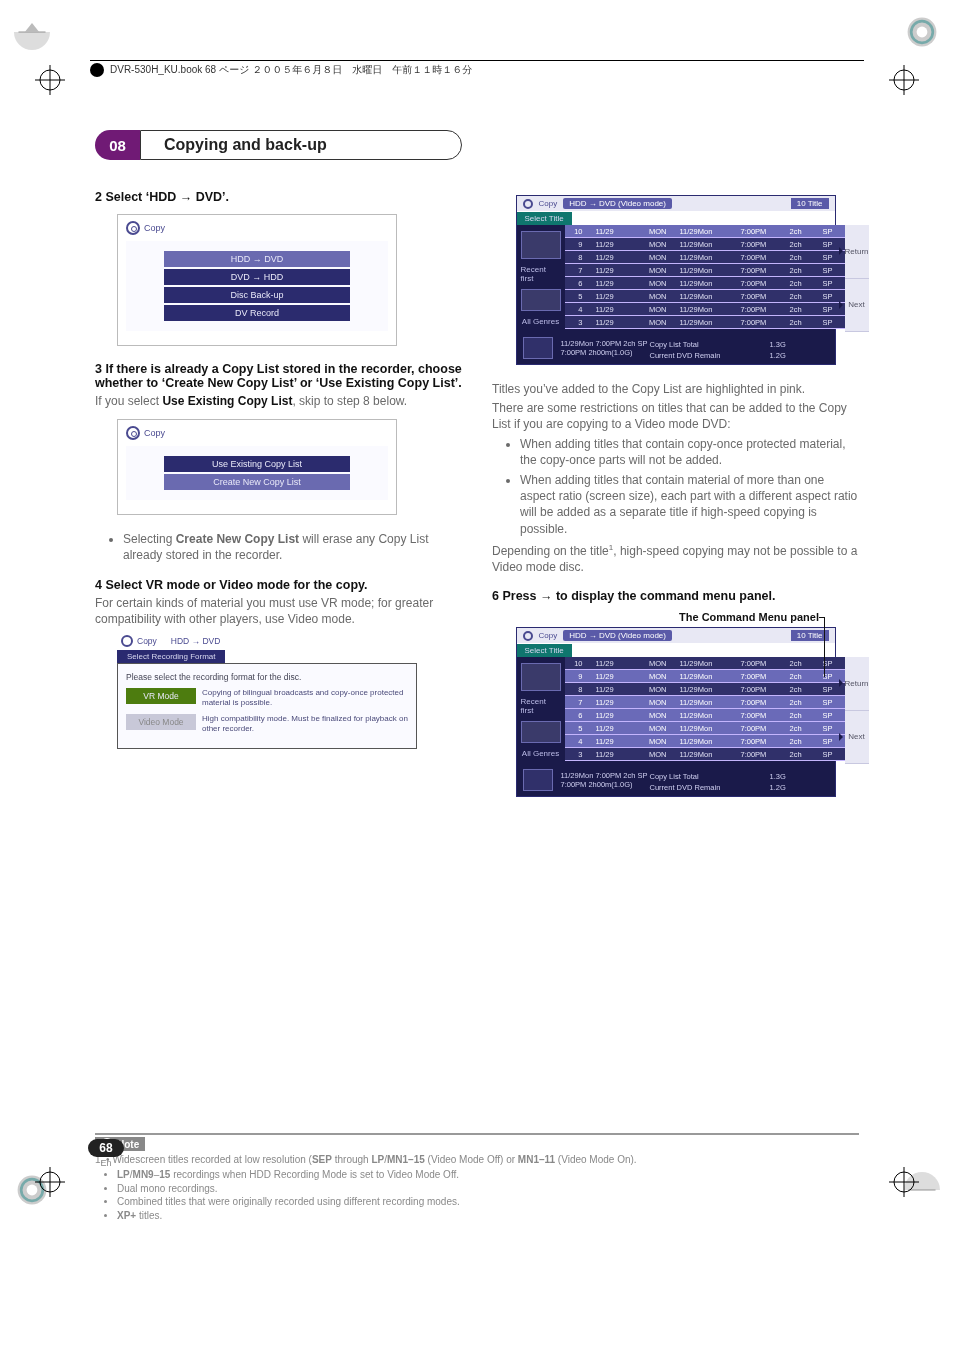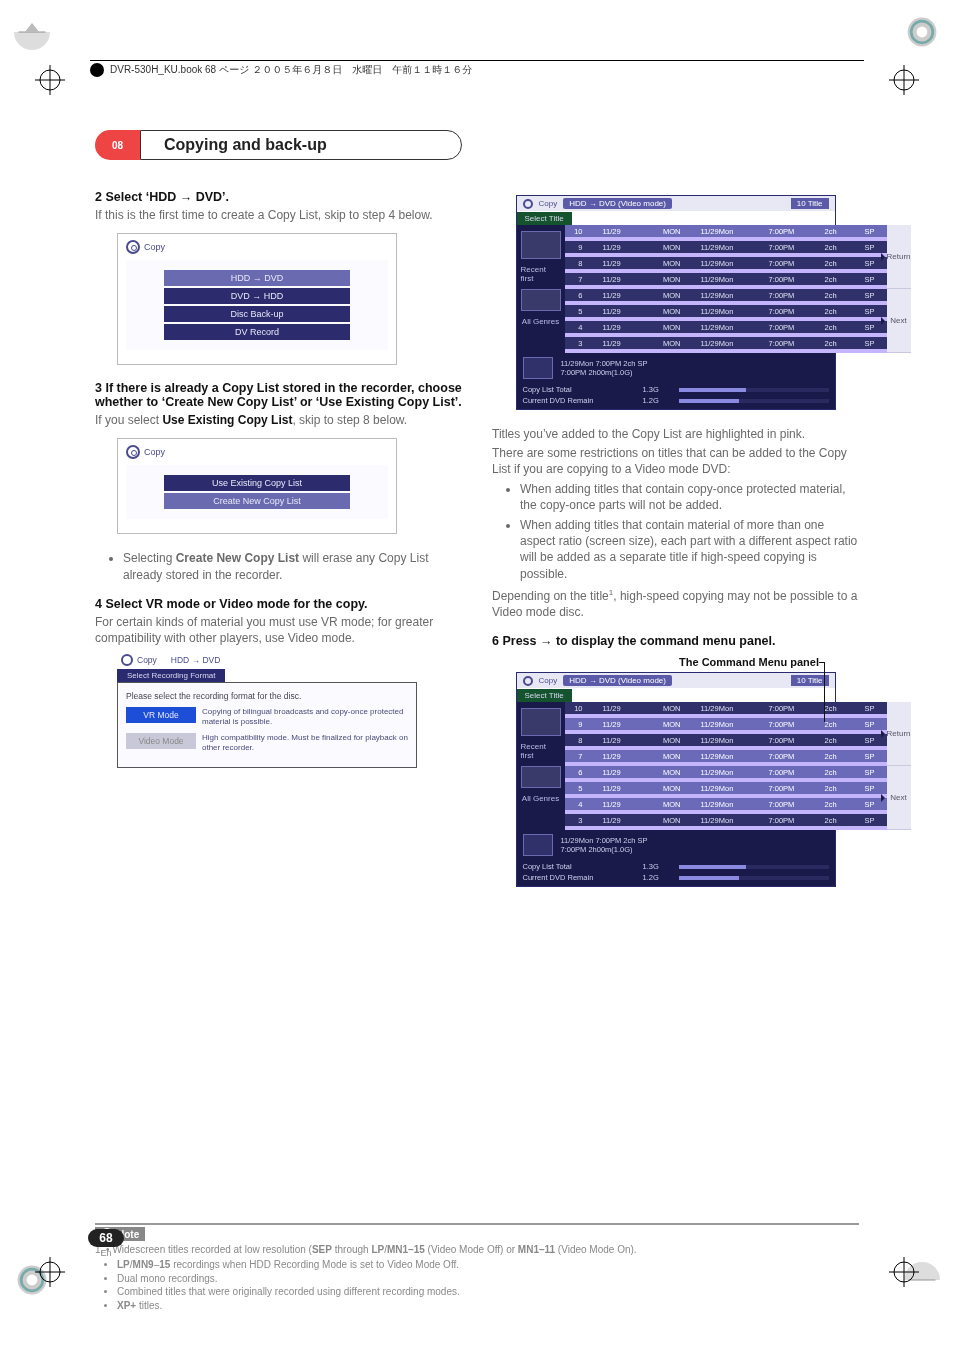--- a/index.html
+++ b/index.html
@@ -39,25 +39,25 @@
     display: flex;
     gap: 30px;
   }
   .col { flex: 1; min-width: 0; }
   .chapter-pill {
     display: flex; align-items: center;
     height: 30px;
     margin-bottom: 30px;
   }
   .chapter-num {
-    background: #ef4444; color: #fff;
+    background: #701a75; color: #fff;
     height: 30px; width: 45px;
     border-radius: 15px 0 0 15px;
     display: flex; align-items: center; justify-content: center;
-    font-size: 10px; font-weight: bold;
+    font-size: 15px; font-weight: bold;
   }
   .chapter-title {
     border: 1px solid #333;
     height: 30px; flex: 1;
     border-radius: 0 15px 15px 0;
     display: flex; align-items: center;
     padding: 0 23px;
     font-size: 16px; font-weight: bold; color: #222;
   }
   .step-head {
@@ -113,21 +113,21 @@
     font-size: 8px; color: #4a4a90;
     padding: 2px 6px; gap: 6px;
   }
   .copy-top .pill {
     background: #5a5aa8; color: #fff;
     padding: 1px 6px; border-radius: 2px;
   }
   .copy-top .sep { flex: 1; }
   .copy-top .count { background: #5a5aa8; color:#fff; padding:1px 6px; }
   .copy-tab {
-    background: #14532d; color: #d8d8f0;
+    background: #0f766e; color: #d8d8f0;
     font-size: 8px; padding: 2px 8px;
     display: inline-block;
   }
   .copy-grid {
     display: flex;
     background: #1a1a4a;
   }
   .copy-left {
     width: 72px; background: #1a1a4a; color: #bcbce8;
     font-size: 8px; padding: 6px 4px;
@@ -137,24 +137,24 @@
   .thumb {
     width: 40px; height: 28px; background: #3a3a6a;
     border: 1px solid #6a6ab0;
   }
   .copy-rows {
     flex: 1;
     font-size: 7.5px;
     color: #e0e0f4;
   }
   .copy-row {
-    display: flex; gap: 20px;
+    display: flex; gap: 13px;
     padding: 1.5px 4px;
     background: #30306a;
-    border-bottom: 4px solid #c4b5fd;
+    border-bottom: 1px solid #c4b5fd;
   }
   .copy-row.sel { background: #6a6ab8; color: #fff; }
   .copy-row .n { width: 14px; text-align: right; }
   .copy-row .d1 { width: 32px; }
   .copy-row .d2 { width: 26px; text-align: right; }
   .copy-row .d3 { width: 48px; }
   .copy-row .t { width: 36px; }
   .copy-row .ch { width: 20px; }
   .copy-row .sp { width: 18px; }
   .copy-right {
@@ -166,21 +166,21 @@
     flex:1; display:flex; align-items:center; justify-content:center;
     border-bottom:1px solid #c8c8e0; color:#556; position:relative;
   }
   .copy-right .btn::before{
     content:""; position:absolute; left:-6px; top:50%; transform:translateY(-50%);
     border:4px solid transparent; border-left-color:#1a1a4a;
   }
   .copy-foot {
     background: #1a1a4a; color: #cfcff0;
     font-size: 7.5px; padding: 4px 6px;
-    display:flex; flex-direction: column; gap:2px;
+    display:flex; flex-direction: row; gap:2px;
   }
   .copy-foot .detail { display:flex; gap:8px; align-items:center; }
   .copy-foot .mini { width:30px; height:22px; background:#30306a; border:1px solid #6a6ab0;}
   .copy-foot .bars { display:flex; flex-direction:column; gap:2px; margin-top:4px;}
   .copy-foot .barrow{ display:flex; gap:20px; align-items:center;}
   .copy-foot .bar { flex:1; height:4px; background:#2a2a60; position:relative;}
   .copy-foot .bar .fill{ position:absolute; left:0; top:0; bottom:0; background:#8a8ae0;}
   ul.bullets {
     list-style: disc;
     padding-left: 28px;
@@ -214,21 +214,21 @@
   }
   .vr-body{
     border:1px solid #555; background:#fafaff; padding:8px;
     font-size:8.5px; color:#445;
   }
   .vr-row{
     display:flex; gap:6px; margin:6px 0;
     align-items:flex-start;
   }
   .vr-btn{
-    width:70px; background:#1d4ed8; color:#e8e8f8;
+    width:70px; background:#4d7c0f; color:#e8e8f8;
     text-align:center; padding:3px 0; font-size:8.5px;
   }
   .vr-btn.dim{ background:#c8c8d8; color:#888;}
   .vr-desc{ flex:1; font-size:8px; color:#4a4a7a; line-height:1.25;}
   .note-sec {
     margin: 260px 95px 0 95px;
     border-top: 2px solid #999;
     font-size: 10px; color:#888;
     padding-top: 2px;
   }
@@ -326,21 +326,20 @@
 
 <div class="content">
   <div class="col">
 
     <div class="chapter-pill">
       <div class="chapter-num">08</div>
       <div class="chapter-title">Copying and back-up</div>
     </div>
 
     <div class="step-head"><span>2    Select ‘HDD → DVD’.</span></div>
-    <div class="body-text">If this is the first time to create a Copy List, skip to step 4 below.</div>
 
     <div class="ui-mock" style="border:1px solid #bbb;">
       <div class="ui-title">
         <span class="disc"></span>
         <span>Copy</span>
       </div>
       <div class="ui-body" style="border:none;">
         <div class="menu-item sel">HDD → DVD</div>
         <div class="menu-item">DVD → HDD</div>
         <div class="menu-item">Disc Back-up</div>

